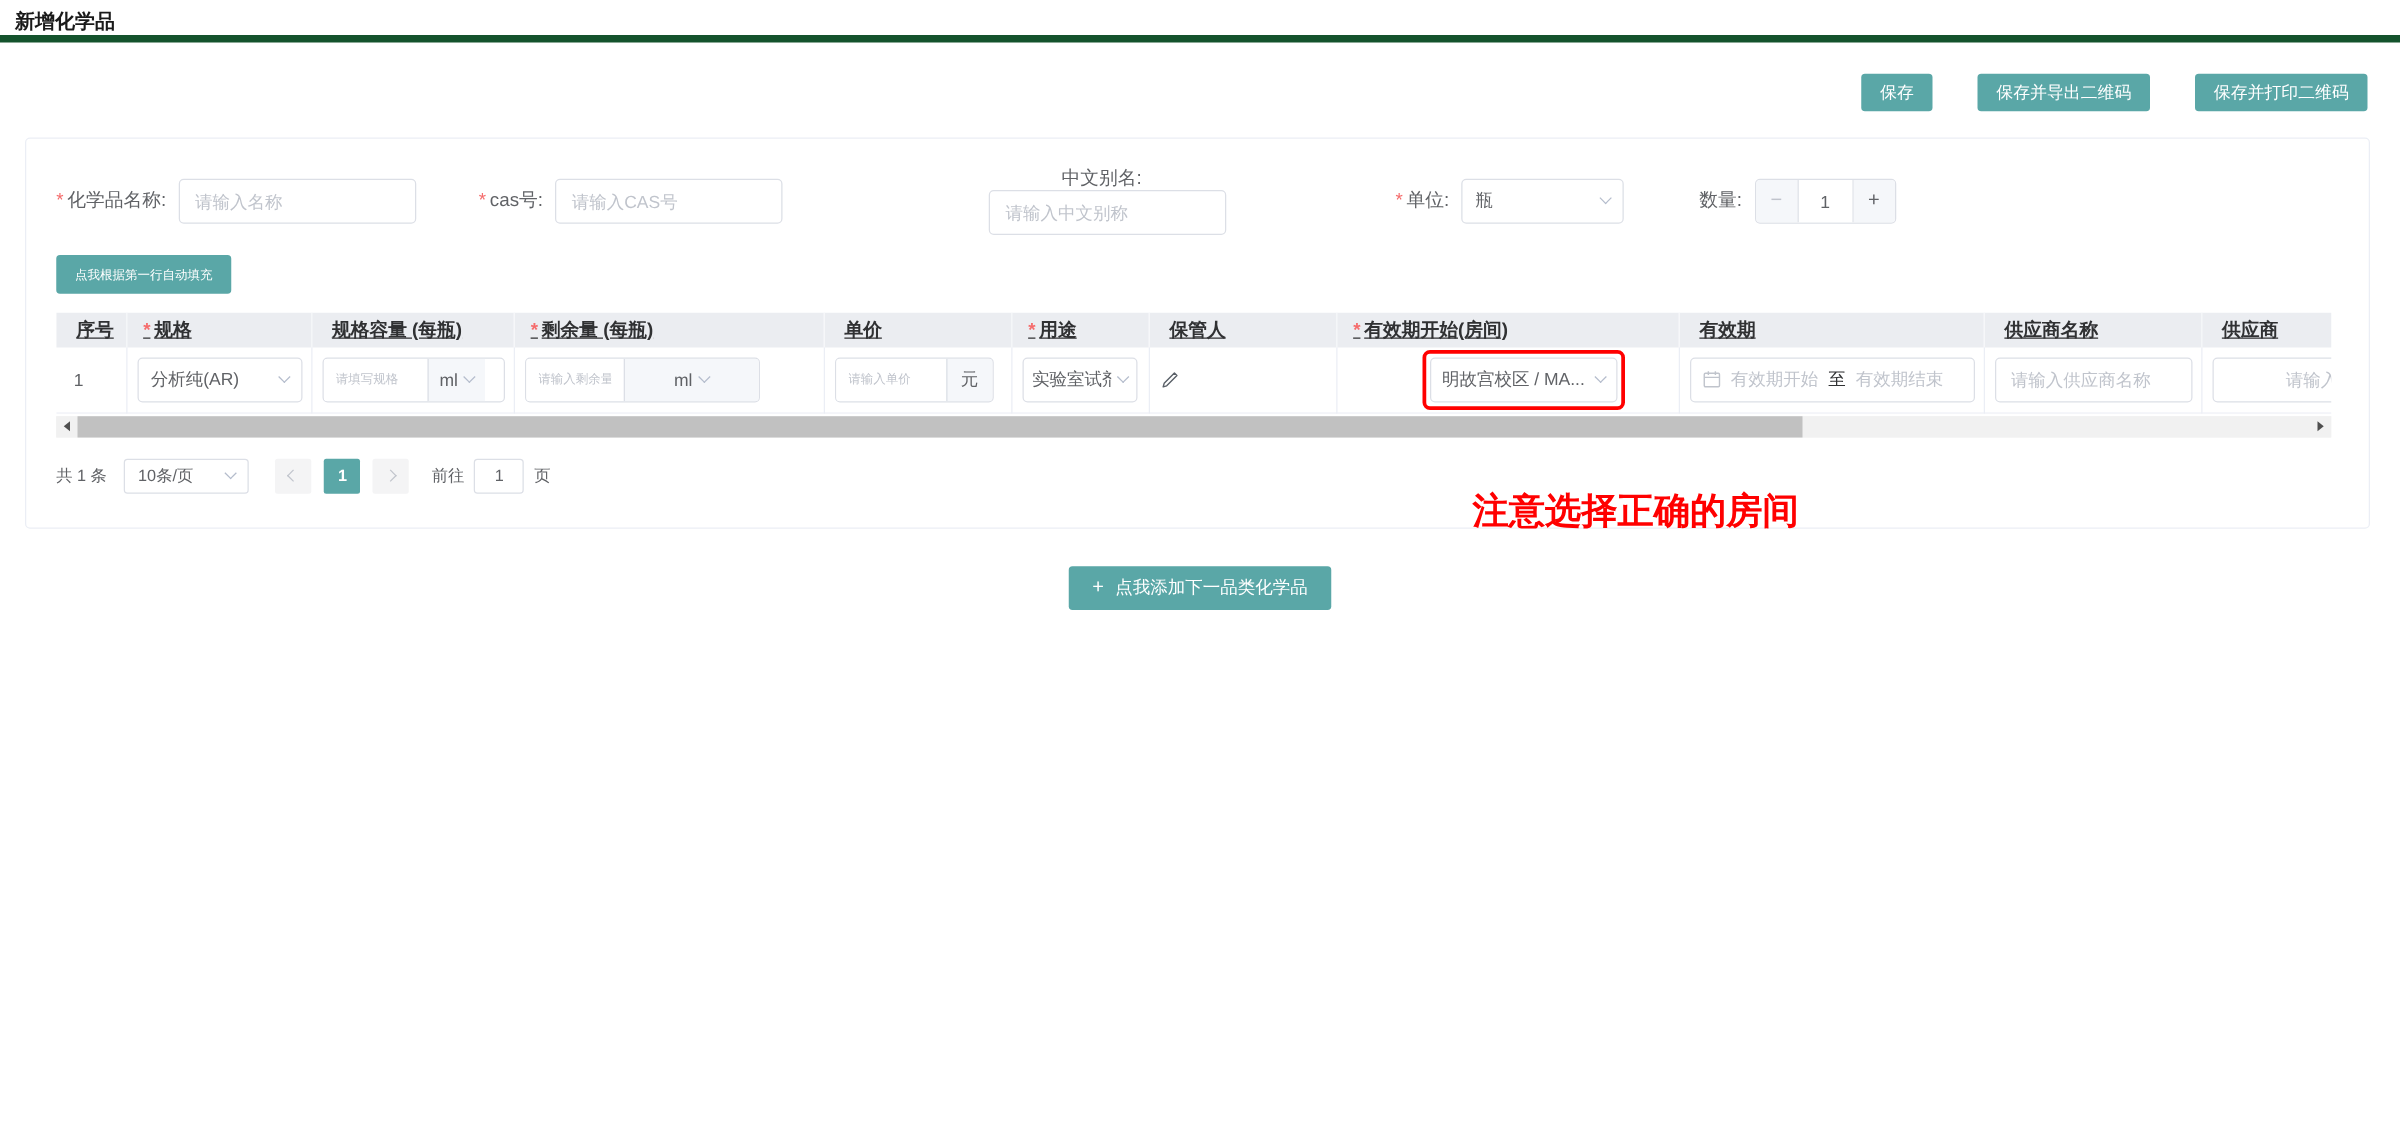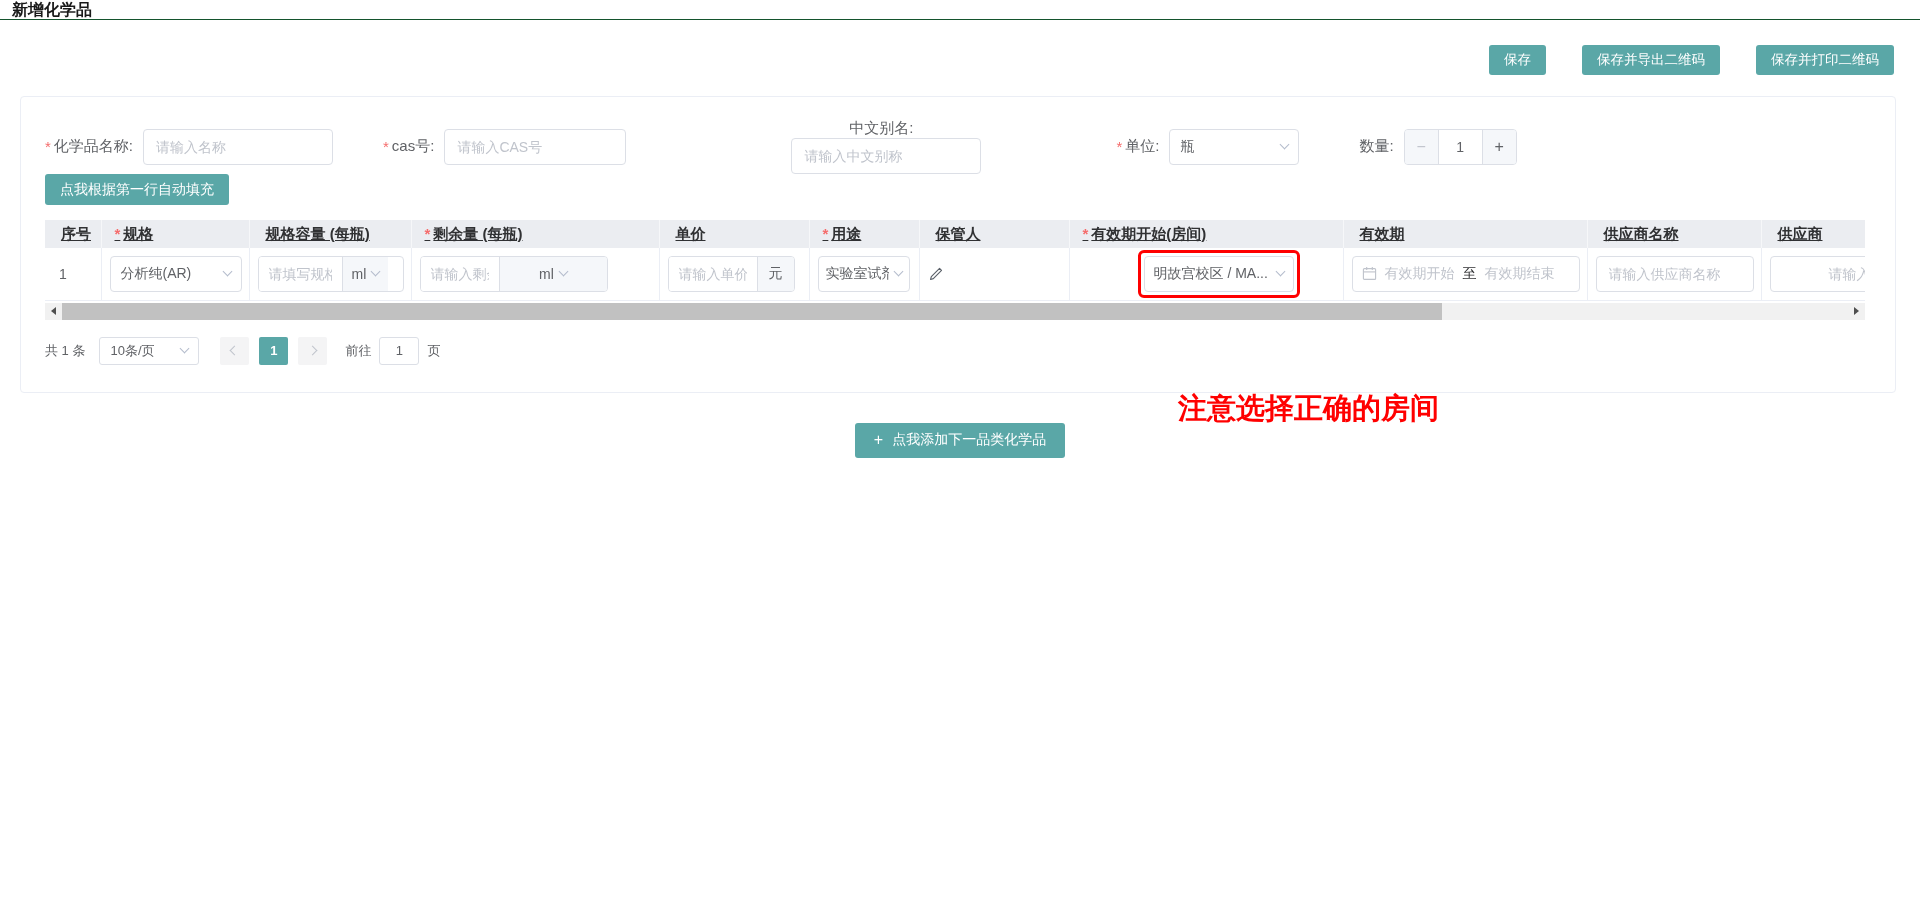--- a/index.html
+++ b/index.html
@@ -2,21 +2,21 @@
 <html><head>
 <meta charset="utf-8">
 <style>
   * { box-sizing: border-box; }
   html,body { margin:0; padding:0; }
   body {
     width:1920px; height:902px; background:#ffffff; overflow:hidden; position:relative;
     font-family:"Liberation Sans","DejaVu Sans",sans-serif; color:#606266;
   }
   
-  .topbar { height:20px; border-bottom:1px solid #14532d; display:flex; align-items:flex-start; padding:0 12px; }
+  .topbar { height:34px; border-bottom:6px solid #14532d; display:flex; align-items:flex-end; padding:0 12px; }
   .topbar .title { font-size:16px; font-weight:bold; color:#1a1a1a; }
 
   
   .actions { display:flex; justify-content:flex-end; gap:36px; padding:25px 26px 0 0; }
   .btn-teal { background:#5AA7A7; color:#fff; border:none; border-radius:3px; height:30px;
     font-size:13.5px; padding:0 15px; cursor:pointer; font-family:inherit; white-space:nowrap; }
 
   
   .panel { margin:21px 24px 0 20px; width:1876px; border:1px solid #ebeef5; border-radius:4px;
     background:#fff; padding:22px 0 27px 24px; }
@@ -40,32 +40,32 @@
   .chev-l { width:7px; height:7px; border-left:1.6px solid #c0c4cc; border-bottom:1.6px solid #c0c4cc; transform:rotate(45deg); display:inline-block; }
   .chev-r { width:7px; height:7px; border-right:1.6px solid #c0c4cc; border-bottom:1.6px solid #c0c4cc; transform:rotate(-45deg); display:inline-block; }
 
   .stepper { display:flex; height:36px; border:1px solid #dcdfe6; border-radius:4px; overflow:hidden; background:#fff; }
   .step-btn { width:33px; background:#f5f7fa; display:flex; align-items:center; justify-content:center;
     font-size:16px; cursor:pointer; border:none; font-family:inherit; }
   .step-minus { color:#c0c4cc; } .step-plus { color:#606266; }
   .step-val { width:45px; border:none; border-left:1px solid #dcdfe6; border-right:1px solid #dcdfe6;
     text-align:center; font-size:14px; color:#606266; outline:none; font-family:inherit; }
 
-  .autofill { height:31px; font-size:14px; }
+  .autofill { margin-top:16px; height:31px; font-size:10px; }
 
   
   .table-clip { margin-top:15px; width:1820px; overflow:hidden; }
   table { border-collapse:collapse; table-layout:fixed; width:1980px; }
   th { background:#ebedf1; height:28px; font-size:15px; font-weight:bold; color:#303133; text-align:left;
     padding:0 0 0 13px; white-space:nowrap; border-right:1px solid #f6f7f9;text-decoration:underline; }
   td { height:52px; border-bottom:1px solid #ebeef5; border-right:1px solid #ebeef5; padding:0 8px;
     vertical-align:middle; font-size:14px; }
   td.idx { padding-left:14px; color:#606266; }
   .grp { display:flex; height:36px; border:1px solid #dcdfe6; border-radius:4px; overflow:hidden; background:#fff; align-items:stretch; }
-  .grp input { border:none; padding:0 10px; font-size:14px; color:#606266; outline:none; font-family:inherit; min-width:0; }
+  .grp input { border:none; padding:0 10px; font-size:10px; color:#606266; outline:none; font-family:inherit; min-width:0; }
   .grp .unit { background:#f5f7fa; border-left:1px solid #dcdfe6; display:flex; align-items:center;
     justify-content:center; padding:0 9px; font-size:14px; color:#606266; flex:none; cursor:pointer; }
   .grp .suffix { background:#f5f7fa; border-left:1px solid #dcdfe6; display:flex; align-items:center;
     justify-content:center; padding:0 11px; font-size:14px; color:#606266; flex:none; }
   .pencil { display:flex; align-items:center; cursor:pointer; }
   .loc-red { border:3px solid #FF0000; border-radius:6px; padding:3px; display:inline-block; margin-left:60px; }
   .range { width:228px; height:36px; border:1px solid #dcdfe6; border-radius:4px; display:flex;
     align-items:center; padding:0 9px; gap:8px; font-size:14px; background:#fff; cursor:pointer; }
   .range .ph { color:#c0c4cc; white-space:nowrap; }
   .range .sep { color:#303133; }

